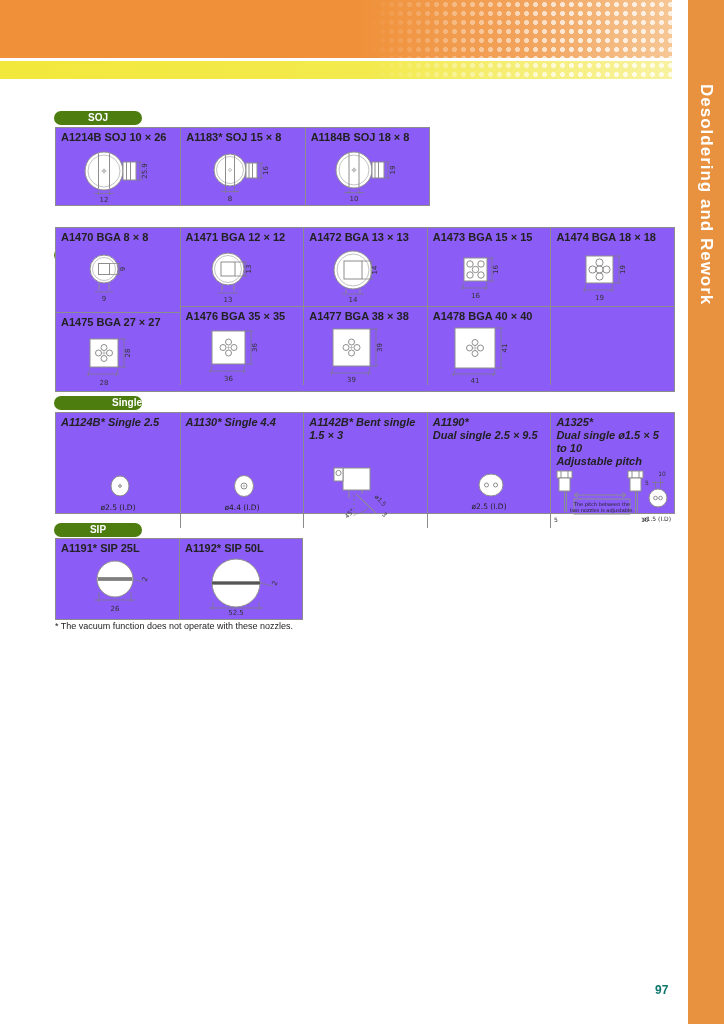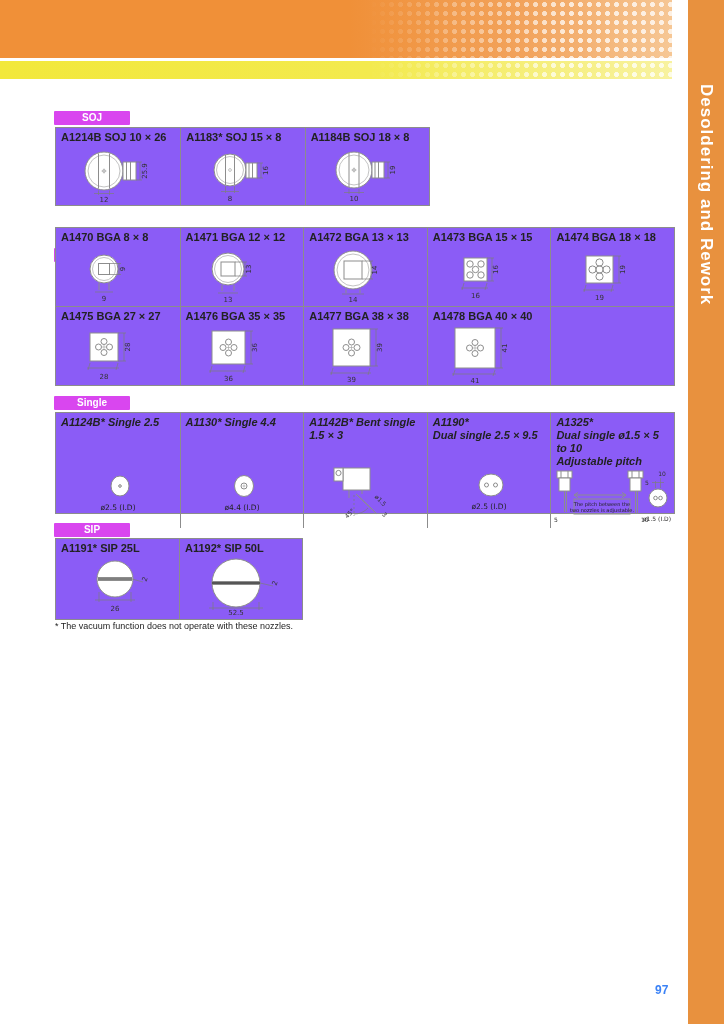--- a/index.html
+++ b/index.html
@@ -26,26 +26,26 @@
   
   .sidebar{
     position:absolute;left:688px;top:0;width:36px;height:1024px;background:#e8913e;
   }
   .sidebar-title{
     position:absolute;top:84px;left:50%;transform:translateX(-50%);
     writing-mode:vertical-rl;color:#ffffff;font-weight:bold;font-size:17px;
     letter-spacing:1px;white-space:nowrap;
   }
   .page-number{
-    position:absolute;left:655px;top:983px;font-weight:bold;font-size:12px;color:#3b82f6;
+    position:absolute;left:655px;top:983px;font-weight:bold;font-size:12px;color:#0f766e;
   }
   
   .tag{
-    position:absolute;left:54px;width:76px;height:14px;border-radius:1px;
-    background:#d946ef;color:#ffffff;font-weight:bold;font-size:10px;
+    position:absolute;left:54px;width:88px;height:14px;border-radius:7px;
+    background:#4d7c0f;color:#ffffff;font-weight:bold;font-size:10px;
     text-align:center;line-height:14px;
   }
   
   .tbl{
     position:absolute;left:55px;border:1px solid #8c8c8c;display:grid;background:#8b5cf6;
   }
   .cell{border-left:1px solid #8c8c8c;display:flex;flex-direction:column;box-sizing:border-box;}
   .cell.first{border-left:none;}
   .cell.rtop{border-top:1px solid #8c8c8c;}
   .cell-title{
@@ -256,21 +256,21 @@
         <line x1="56" y1="10" x2="56" y2="37" class="dim"></line>
         <text class="d" transform="translate(62,23.5) rotate(-90)" text-anchor="middle">19</text>
         <line x1="23" y1="39" x2="21" y2="46" class="dim"></line>
           <line x1="50" y1="39" x2="48" y2="46" class="dim"></line>
         <line x1="20" y1="44" x2="51" y2="44" class="dim"></line>
         <text class="d" x="36.5" y="54" text-anchor="middle">19</text>
       </svg>
     </div>
   </div>
 
-  <div class="cell first rtop" style="height:79px;">
+  <div class="cell first rtop" style="height:79px;margin-top:6px;">
     <div class="cell-title">A1475 BGA 27 × 27</div>
     <div class="diag">
       <svg width="100" height="60" viewBox="0 0 100 60">
         <rect x="22" y="9" width="28" height="28" class="stf"></rect>
         <circle cx="36" cy="17.5" r="3" class="st"></circle>
           <circle cx="30.5" cy="23" r="3" class="st"></circle>
         <circle cx="41.5" cy="23" r="3" class="st"></circle>
           <circle cx="36" cy="28.5" r="3" class="st"></circle>
         <line x1="34" y1="23" x2="38" y2="23" class="thin"></line>
           <line x1="36" y1="21" x2="36" y2="25" class="thin"></line>
@@ -351,21 +351,21 @@
           <line x1="56" y1="46" x2="54" y2="52" class="dim"></line>
         <line x1="13" y1="50" x2="57" y2="50" class="dim"></line>
         <text class="d" x="36" y="59" text-anchor="middle">41</text>
       </svg>
     </div>
   </div>
 
   <div class="cell rtop" style="height:79px;"></div>
 </div>
 
-<div class="tag" style="top:396px;">Single</div>
+<div class="tag" style="top:396px;text-align:right;">Single</div>
 <div class="tbl single" style="top:412px;width:618px;grid-template-columns:repeat(5,1fr);height:100px;">
 
   <div class="cell first">
     <div class="title-block">
       <div class="tl">A1124B* Single 2.5</div>
     </div>
     <div class="diag">
       <svg width="100" height="46" viewBox="0 0 100 46">
         <ellipse cx="52" cy="16" rx="9" ry="10" class="stf"></ellipse>
         <circle cx="52" cy="16" r="1.3" class="st"></circle>

